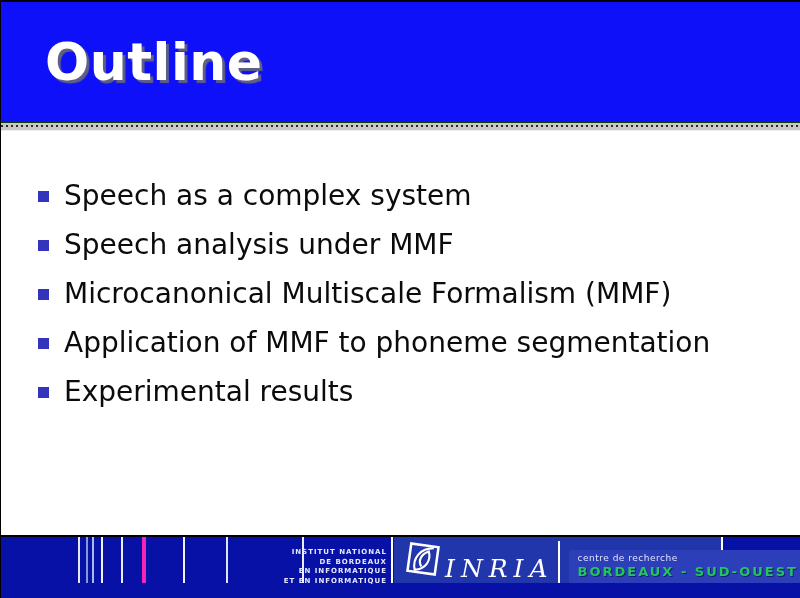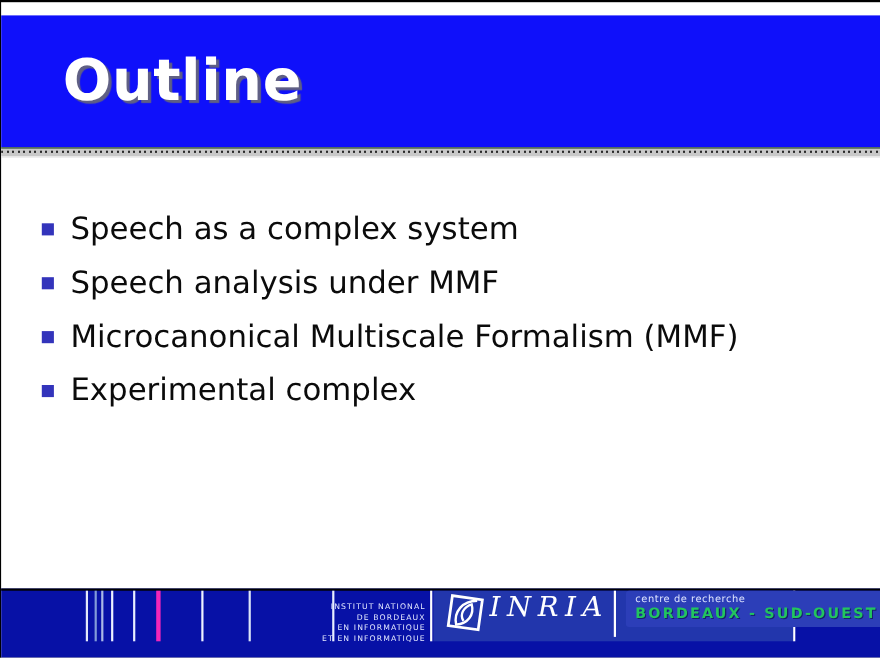--- a/index.html
+++ b/index.html
@@ -10,21 +10,21 @@
     background: #ffffff;
     font-family: "DejaVu Sans", "Liberation Sans", sans-serif;
     overflow: hidden;
     border-top: 2px solid #000;
     border-left: 1px solid #000;
   }
 
   
   .hdr { height: 120px; background: #0f10fa; }
   .hdr h1 {
-    margin: 12px; padding: 30px 0 0 44px;
+    margin: 0; padding: 30px 0 0 44px;
     font-size: 52px; font-weight: bold; color: #ffffff;
     letter-spacing: 0.5px;
     text-shadow: 3px 3px 1px rgba(110,110,110,0.85);
   }
 
   
   .divider {
     height: 9px; background: #c8c8c8;
     border-top: 1px solid #113a11;
     border-bottom: 1px solid #efefef;
@@ -52,28 +52,28 @@
 
   
   footer {
     position: absolute; left: 0; bottom: 0; width: 800px; height: 63px;
     background: #0711a6; border-top: 2px solid #000;
   }
   .tick { position: absolute; top: 0; height: 46px; width: 2px; }
   .institute {
     position: absolute; top: 11px; left: 230px; width: 156px;
     text-align: right;
-    font-size: 7px; font-weight: normal; letter-spacing: 1px;
+    font-size: 7px; font-weight: bold; letter-spacing: 1px;
     line-height: 9.5px; color: #e4e9ff; white-space: nowrap;
   }
   .institute span { display: block; }
   .band {
     position: absolute; top: 0; left: 393px; width: 327px; height: 46px;
     background: #2236ac;
-    display: flex; align-items: flex-start;
+    display: flex; align-items: flex-end;
   }
   .logo { margin: 0 2px 0 9px; flex: none; }
   .wordmark {
     font-family: "DejaVu Serif", "Liberation Serif", serif;
     font-style: italic; font-size: 25px; letter-spacing: 6px;
     color: #ffffff; white-space: nowrap;
   }
   .band-sep { flex: none; width: 2px; height: 42px; background: #ffffff; margin: 0 9px 0 4px; }
   .centre {
     background: #2c3eb8; border-radius: 3px; padding: 3px 9px 4px;
@@ -110,21 +110,25 @@
       <li>
         <span class="sq"></span>
         <span>Speech analysis under MMF</span>
       </li>
       <li>
         <span class="sq"></span>
         <span>Microcanonical Multiscale Formalism (MMF)</span>
       </li>
       <li>
         <span class="sq"></span>
-        <span>Experimental complex</span>
+        <span>Application of MMF to phoneme segmentation</span>
+      </li>
+      <li>
+        <span class="sq"></span>
+        <span>Experimental results</span>
       </li>
     </ul>
   </main>
 
   <footer>
 
     <div class="tick" style="left:77px;  background:rgba(240,245,255,0.95);"></div>
     <div class="tick" style="left:85px;  background:rgba(160,190,230,0.80);"></div>
     <div class="tick" style="left:91px;  background:rgba(200,215,240,0.85);"></div>
     <div class="tick" style="left:100px; background:#eef2ff;"></div>

